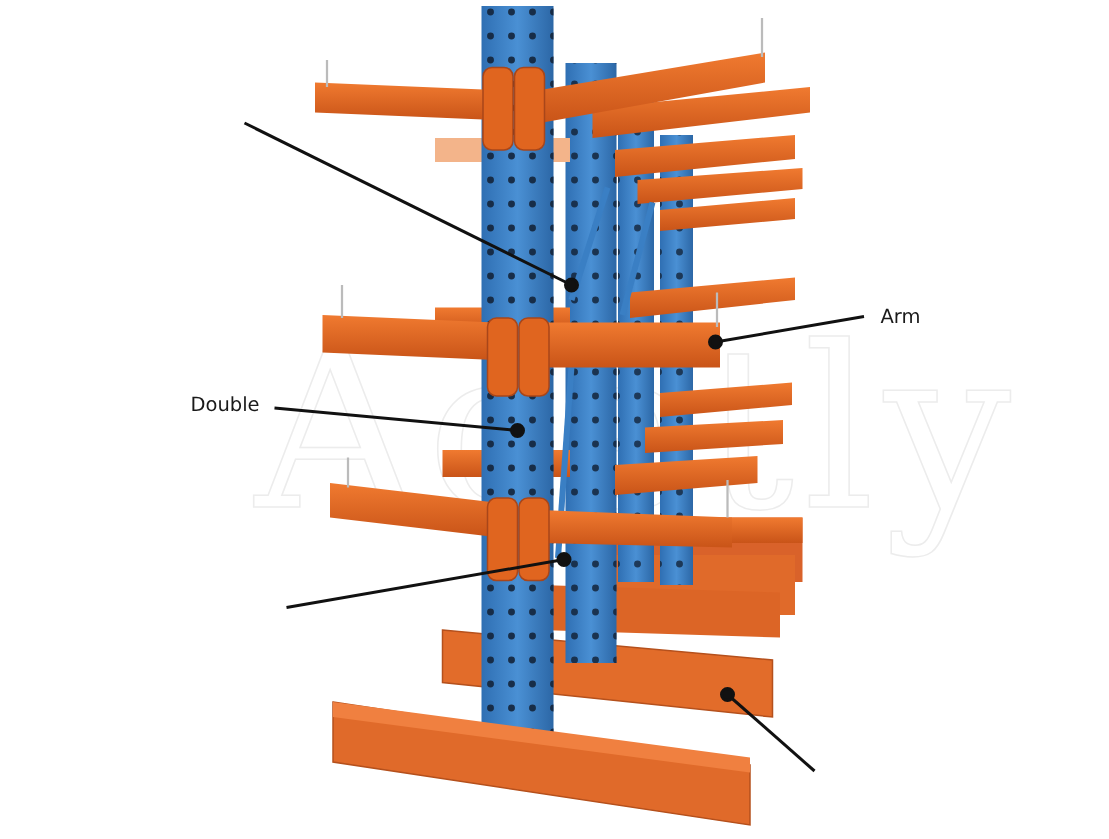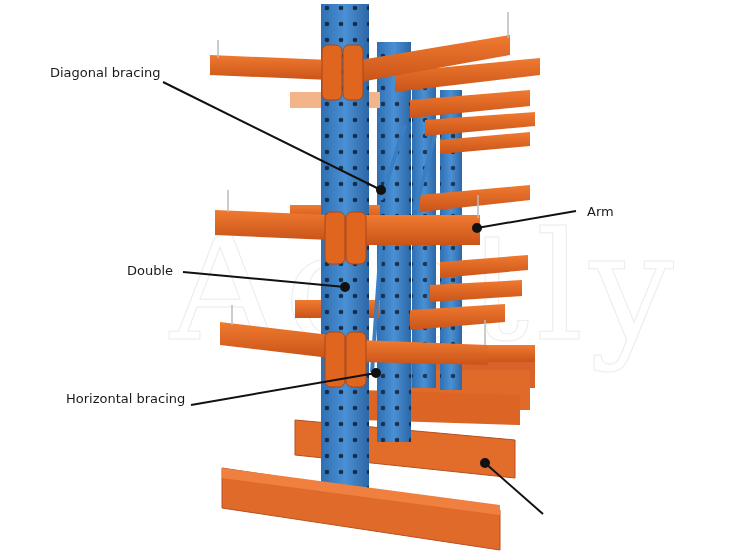--- a/index.html
+++ b/index.html
@@ -111,17 +111,15 @@
         <circle cx="345" cy="287" r="4"></circle>
       <line x1="191" y1="405" x2="376" y2="373"></line>
         <circle cx="376" cy="373" r="4"></circle>
       <line x1="576" y1="211" x2="477" y2="228"></line>
         <circle cx="477" cy="228" r="4"></circle>
       <line x1="543" y1="514" x2="485" y2="463"></line>
         <circle cx="485" cy="463" r="4"></circle>
     </g>
   </svg>
 
-  <div class="label" style="left:50px;top:65px">Diagonal bracing</div>
   <div class="label" style="left:127px;top:263px">Double</div>
-  <div class="label" style="left:66px;top:391px">Horizontal bracing</div>
   <div class="label" style="left:587px;top:204px">Arm</div>
 </div>
 
 </body></html>

